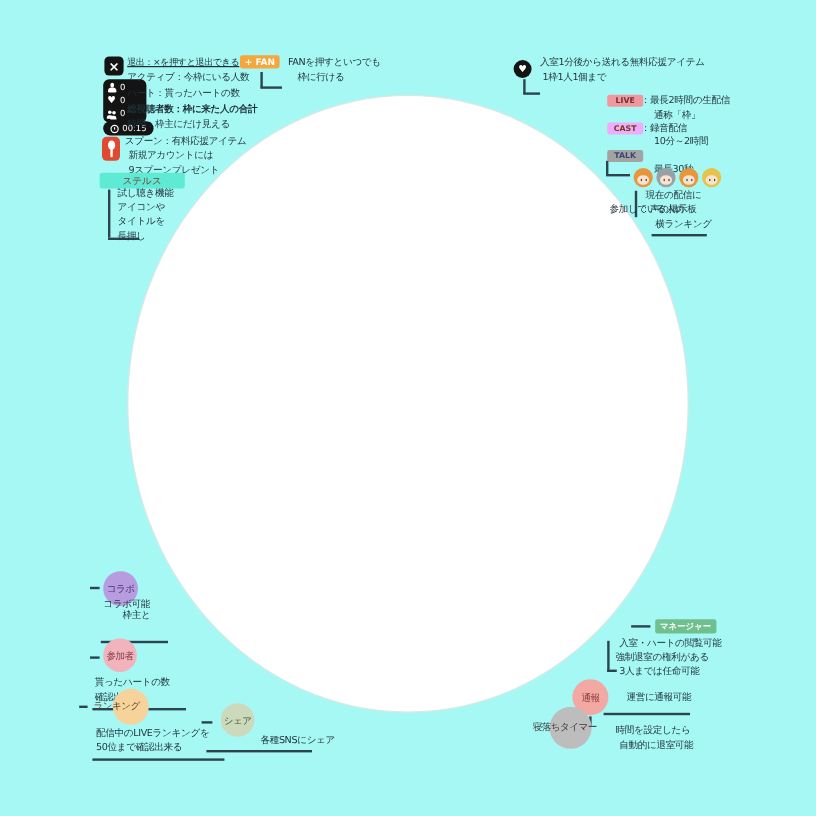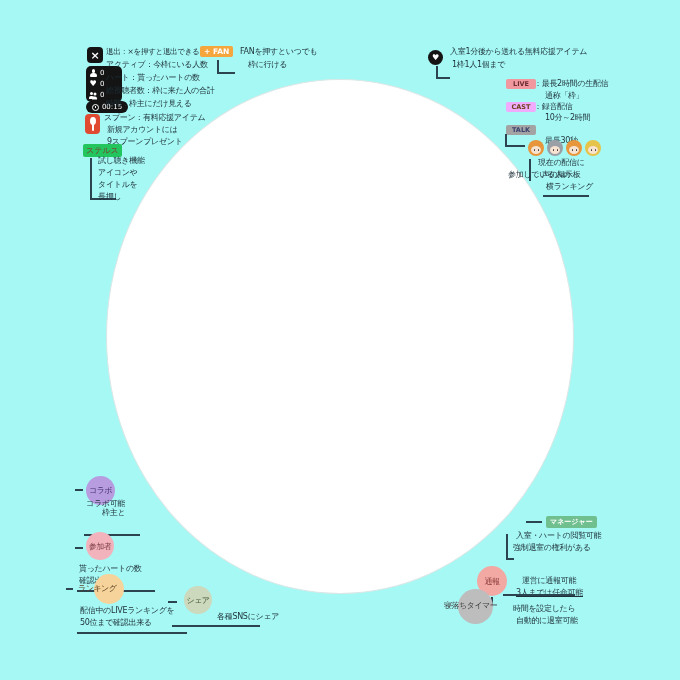--- a/index.html
+++ b/index.html
@@ -1,21 +1,21 @@
 <!DOCTYPE html>
 <html><head>
 <meta charset="utf-8">
 <style>
   html,body{margin:0;padding:0;background:#7edede;}
   .canvas{position:relative;width:680px;height:680px;background:#a6f8f5;overflow:hidden;
     font-family:"DejaVu Sans","Liberation Sans",sans-serif;color:#1d3038;}
   .stage{position:absolute;left:106px;top:79px;width:466px;height:513px;background:#fff;
     border:1px solid #d9e7e5;border-radius:50%;}
   .note{position:absolute;font-size:8px;letter-spacing:-0.3px;line-height:1.2;white-space:nowrap;color:#1d3038;}
-  .note.small{font-size:7.5px;}
+  .note.small{font-size:7.5px;text-decoration:underline;}
   .ln{position:absolute;background:#2b4450;height:1.5px;}
   .lnv{position:absolute;background:#2b4450;width:1.5px;}
   
   .chip{position:absolute;background:#141414;color:#fff;border-radius:4px;display:flex;align-items:center;justify-content:center;}
   .chip.close{left:87px;top:47px;width:16px;height:16px;font-size:11px;font-weight:bold;cursor:default;}
   .chip.stats{left:86px;top:66px;width:36px;padding:2px 0;flex-direction:column;gap:1px;border-radius:5px;}
   .statrow{display:flex;align-items:center;gap:3px;width:30px;height:10px;font-size:7px;color:#fff;}
   .chip.timer{left:86px;top:101px;width:42px;height:12px;font-size:7px;gap:3px;border-radius:6px;}
   
   .ic{position:relative;display:inline-block;width:8px;height:8px;flex:0 0 8px;}
@@ -27,21 +27,21 @@
   .ic-clock{width:7px;height:7px;flex:0 0 7px;border:1px solid #fff;border-radius:50%;box-sizing:border-box;}
   .ic-clock::after{content:"";position:absolute;left:2.5px;top:1px;width:1px;height:2.5px;background:#fff;}
   
   .badge{position:absolute;border-radius:2px;font-weight:bold;display:inline-block;padding:1px 4px;white-space:nowrap;}
   .badge.fan{left:200px;top:46px;background:#f5a63c;color:#fff;font-size:7.5px;}
   .badge.type{width:26px;padding:1px 2px;text-align:center;font-size:6.5px;}
   .badge.live{left:506px;top:79px;background:#f0989e;color:#6d2e35;}
   .badge.cast{left:506px;top:102px;background:#f0abfc;color:#6d4218;}
   .badge.talk{left:506px;top:125px;background:#a3a3a3;color:#3c4470;}
   .badge.manager{left:546px;top:516px;background:#6fbf8f;color:#fff;font-size:7px;}
-  .badge.stealth{left:83px;top:144px;background:#22c55e;color:#7a4034;font-size:8px;font-weight:normal;padding:1px 3px;}
+  .badge.stealth{left:83px;top:144px;background:#5eead4;color:#7a4034;font-size:8px;font-weight:normal;padding:1px 19px;}
   
   .spoon{position:absolute;left:85px;top:114px;width:15px;height:20px;background:#e04a30;border-radius:4px;}
   .spoon::before{content:"";position:absolute;left:4.5px;top:3px;width:6px;height:8px;border-radius:50%;background:#fff;}
   .spoon::after{content:"";position:absolute;left:6.5px;top:10px;width:2px;height:7px;border-radius:1px;background:#fff;}
   
   .heartdot{position:absolute;left:428px;top:50px;width:15px;height:15px;border-radius:50%;background:#141414;color:#fff;
     font-size:8px;display:flex;align-items:center;justify-content:center;}
   
   .avatar{position:absolute;top:140px;width:16px;height:16px;border-radius:50%;}
   .avatar .face{position:absolute;left:3px;top:6px;width:10px;height:8px;border-radius:50%;background:#f7e3cf;}
@@ -82,21 +82,21 @@
     </div>
   </div>
   <div class="chip timer">
     <span class="ic ic-clock"></span>
     <span>00:15</span>
   </div>
 
   <div class="note small" style="left:106px;top:47px;">退出：×を押すと退出できる</div>
   <div class="note" style="left:106px;top:60px;">アクティブ：今枠にいる人数</div>
   <div class="note" style="left:106px;top:73px;">ハート：貰ったハートの数</div>
-  <div class="note" style="left:106px;top:86px;">総視聴者数：枠に来た人の合計</div>
+  <div class="note" style="left:106px;top:86px;font-weight:bold;">総視聴者数：枠に来た人の合計</div>
   <div class="note" style="left:106px;top:99px;">時間：枠主にだけ見える</div>
 
   <div class="badge fan">+ FAN</div>
   <div class="note" style="left:240px;top:47px;">FANを押すといつでも</div>
   <div class="note" style="left:248px;top:60px;">枠に行ける</div>
   <div class="lnv" style="left:217px;top:60px;height:13px;"></div>
   <div class="ln" style="left:217px;top:72px;width:18px;"></div>
 
   <div class="spoon"></div>
   <div class="note" style="left:104px;top:113px;">スプーン：有料応援アイテム</div>
@@ -178,21 +178,21 @@
   </div>
   <div class="note" style="left:177px;top:612px;margin-left:40px;">各種SNSにシェア</div>
   <div class="ln" style="left:172px;top:625px;width:88px;"></div>
 
   <div class="ln" style="left:526px;top:521px;width:16px;"></div>
   <div class="badge manager">マネージャー</div>
   <div class="lnv" style="left:506px;top:534px;height:26px;"></div>
   <div class="ln" style="left:506px;top:558px;width:8px;"></div>
   <div class="note" style="left:516px;top:531px;">入室・ハートの閲覧可能</div>
   <div class="note" style="left:513px;top:543px;">強制退室の権利がある</div>
-  <div class="note" style="left:516px;top:588px;text-decoration:underline;">3人までは任命可能</div>
+  <div class="note" style="left:516px;top:555px;">3人までは任命可能</div>
 
   <div class="feature f-report">
     <span>通報</span>
   </div>
   <div class="note" style="left:522px;top:576px;">運営に通報可能</div>
   <div class="ln" style="left:503px;top:594px;width:72px;"></div>
   <div class="lnv" style="left:491px;top:597px;height:8px;"></div>
 
   <div class="feature f-sleep"></div>
   <div class="circlabel" style="left:444px;top:600px;color:#3a3a3a;">寝落ちタイマー</div>

